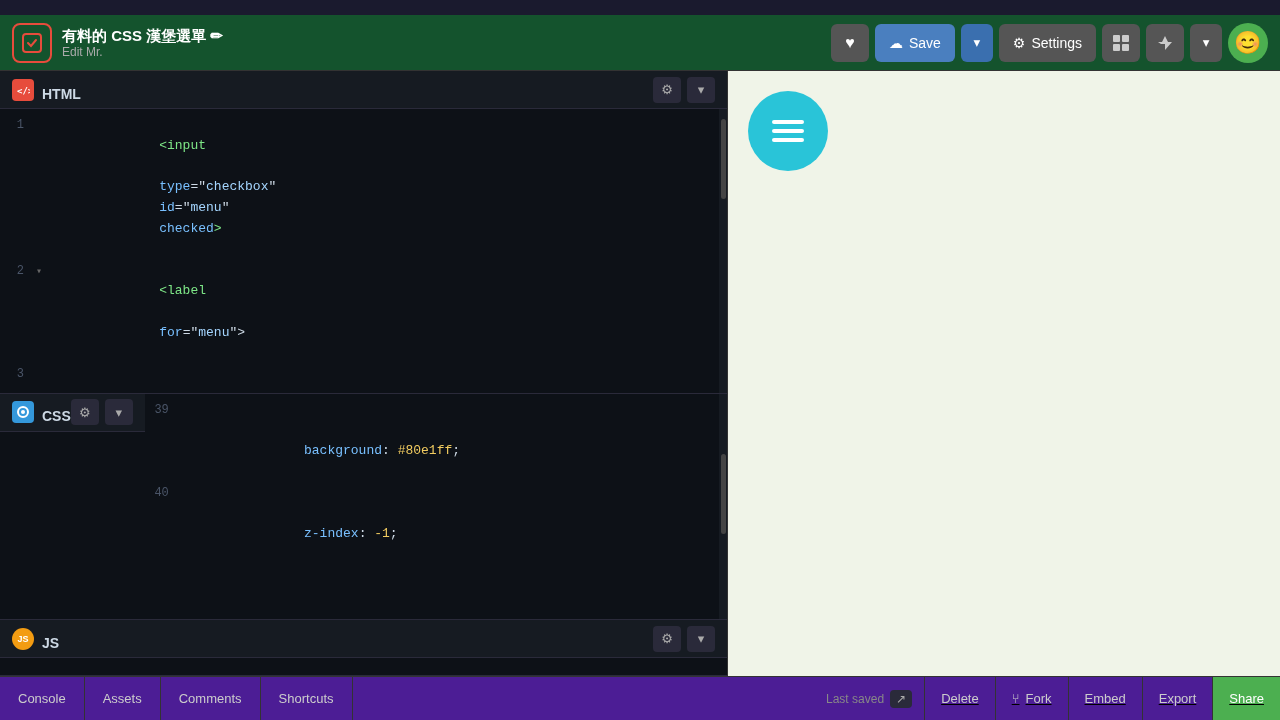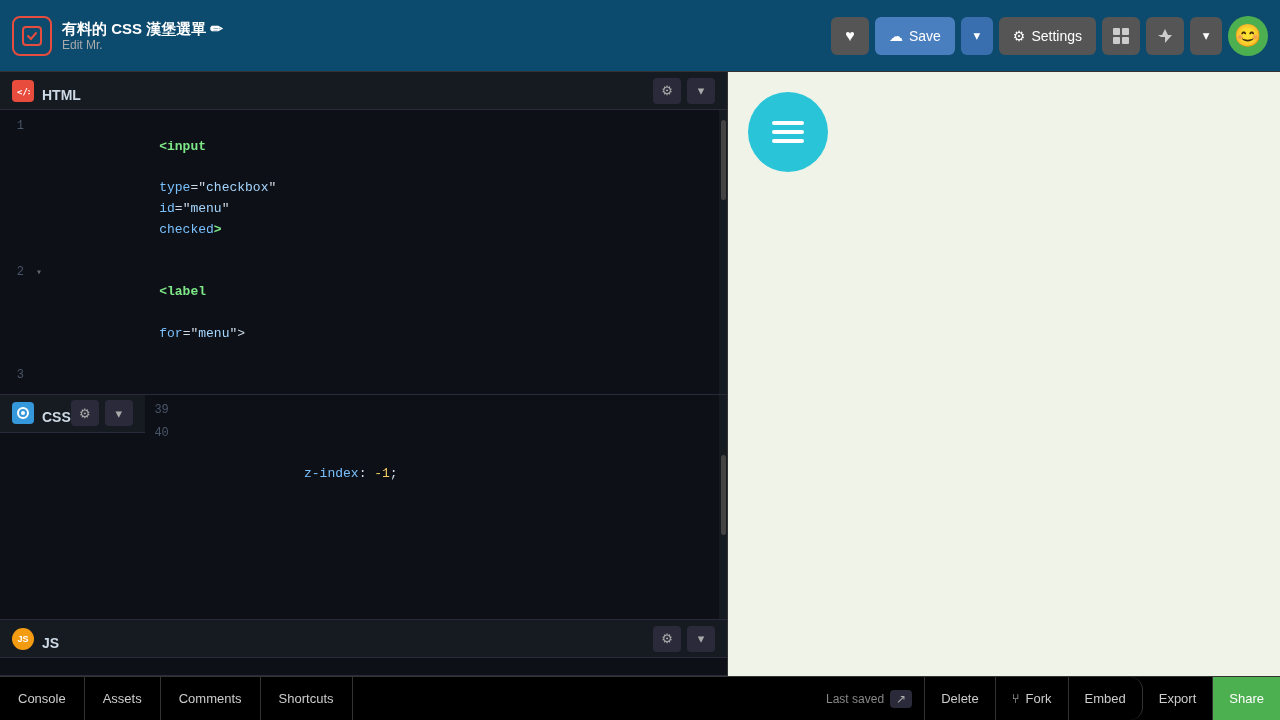--- a/index.html
+++ b/index.html
@@ -1,26 +1,27 @@
 <!DOCTYPE html>
 <html><head>
   <meta charset="utf-8">
   <style>
     * { box-sizing: border-box; margin: 0; padding: 0; }
     body { width: 1280px; height: 720px; overflow: hidden; font-family: 'Segoe UI', Arial, sans-serif; background: #1a1a2e; display: flex; flex-direction: column; }
 
     
     .header {
-      height: 72px;
-      background: #0c4a6e;
+      height: 56px;
+      background: #14532d;
       display: flex;
       align-items: center;
       padding: 0 12px;
       border-bottom: 1px solid #333;
       flex-shrink: 0;
+      margin-top: 15px;
     }
     .header-logo {
       display: flex;
       align-items: center;
       gap: 10px;
       margin-right: auto;
     }
     .logo-icon {
       width: 40px;
       height: 40px;
@@ -278,21 +279,21 @@
       color: #4a5568;
       font-size: 10px;
       cursor: pointer;
       flex-shrink: 0;
     }
     .line-code {
       color: #cdd9e5;
       white-space: pre;
     }
     
-    .t-tag { color: #7ee787; font-weight: bold; }
+    .t-tag { color: #7ee787; }
     .t-attr { color: #79c0ff; }
     .t-val { color: #a5d6ff; }
     .t-prop { color: #79c0ff; }
     .t-num { color: #f2cc60; }
     .t-punc { color: #cdd9e5; }
     .t-colon { color: #cdd9e5; }
 
     
     .html-panel {
       flex-shrink: 0;
@@ -356,57 +357,57 @@
     .hamburger-line {
       width: 32px;
       height: 4px;
       background: #fff;
       border-radius: 2px;
     }
 
     
     .bottom-toolbar {
       height: 44px;
-      background: #000000;
+      background: #4c1d95;
       display: flex;
       align-items: stretch;
       border-top: 1px solid #333;
       flex-shrink: 0;
     }
     .bottom-btn {
       background: none;
       border: none;
       color: #ccc;
       font-size: 13px;
       padding: 0 18px;
       cursor: pointer;
       display: flex;
       align-items: center;
       gap: 6px;
       white-space: nowrap;
       border-right: 1px solid #333;
     }
     .bottom-spacer { flex: 1; display: flex; align-items: center; justify-content: flex-end; padding-right: 12px; }
     .last-saved { color: #888; font-size: 12px; display: flex; align-items: center; gap: 6px; }
-    .bottom-right-actions { display: flex; align-items: stretch; border-left: 1px solid #333; }
+    .bottom-right-actions { display: flex; align-items: stretch; border-left: 1px solid #333; text-decoration: underline; }
     .bottom-action-btn {
       background: none;
       border: none;
       color: #ccc;
       font-size: 13px;
       padding: 0 16px;
       cursor: pointer;
       display: flex;
       align-items: center;
       gap: 6px;
       border-right: 1px solid #333;
       white-space: nowrap;
     }
     .btn-fork { color: #ccc; }
-    .btn-embed { background: none; border-radius: 13px; }
+    .btn-embed { background: none; }
     .btn-export { background: none; text-align: center; }
     .btn-share { background: #4caf50; color: #fff; border: none; padding: 0 16px; font-size: 13px; cursor: pointer; }
 
     
     .scrollbar-col {
       width: 8px;
       background: #161b22;
       position: relative;
     }
     .scrollbar-col-thumb {
@@ -536,20 +537,24 @@
           <button class="panel-btn">⚙</button>
           <button class="panel-btn">▾</button>
         </div>
       </div>
       <div class="css-code">
         <div class="css-lines code-editor">
 
           <div class="code-line">
             <span class="line-num">39</span>
             <span class="line-toggle"></span>
+            <span class="line-code">
+              <span class="t-punc">    </span>
+              <span class="t-prop">background</span><span class="t-colon">: </span><span class="t-num">#80e1ff</span><span class="t-punc">;</span>
+            </span>
           </div>
 
           <div class="code-line">
             <span class="line-num">40</span>
             <span class="line-toggle"></span>
             <span class="line-code">
               <span class="t-punc">    </span>
               <span class="t-prop">z-index</span><span class="t-colon">: </span><span class="t-num">-1</span><span class="t-punc">;</span>
             </span>
           </div>

